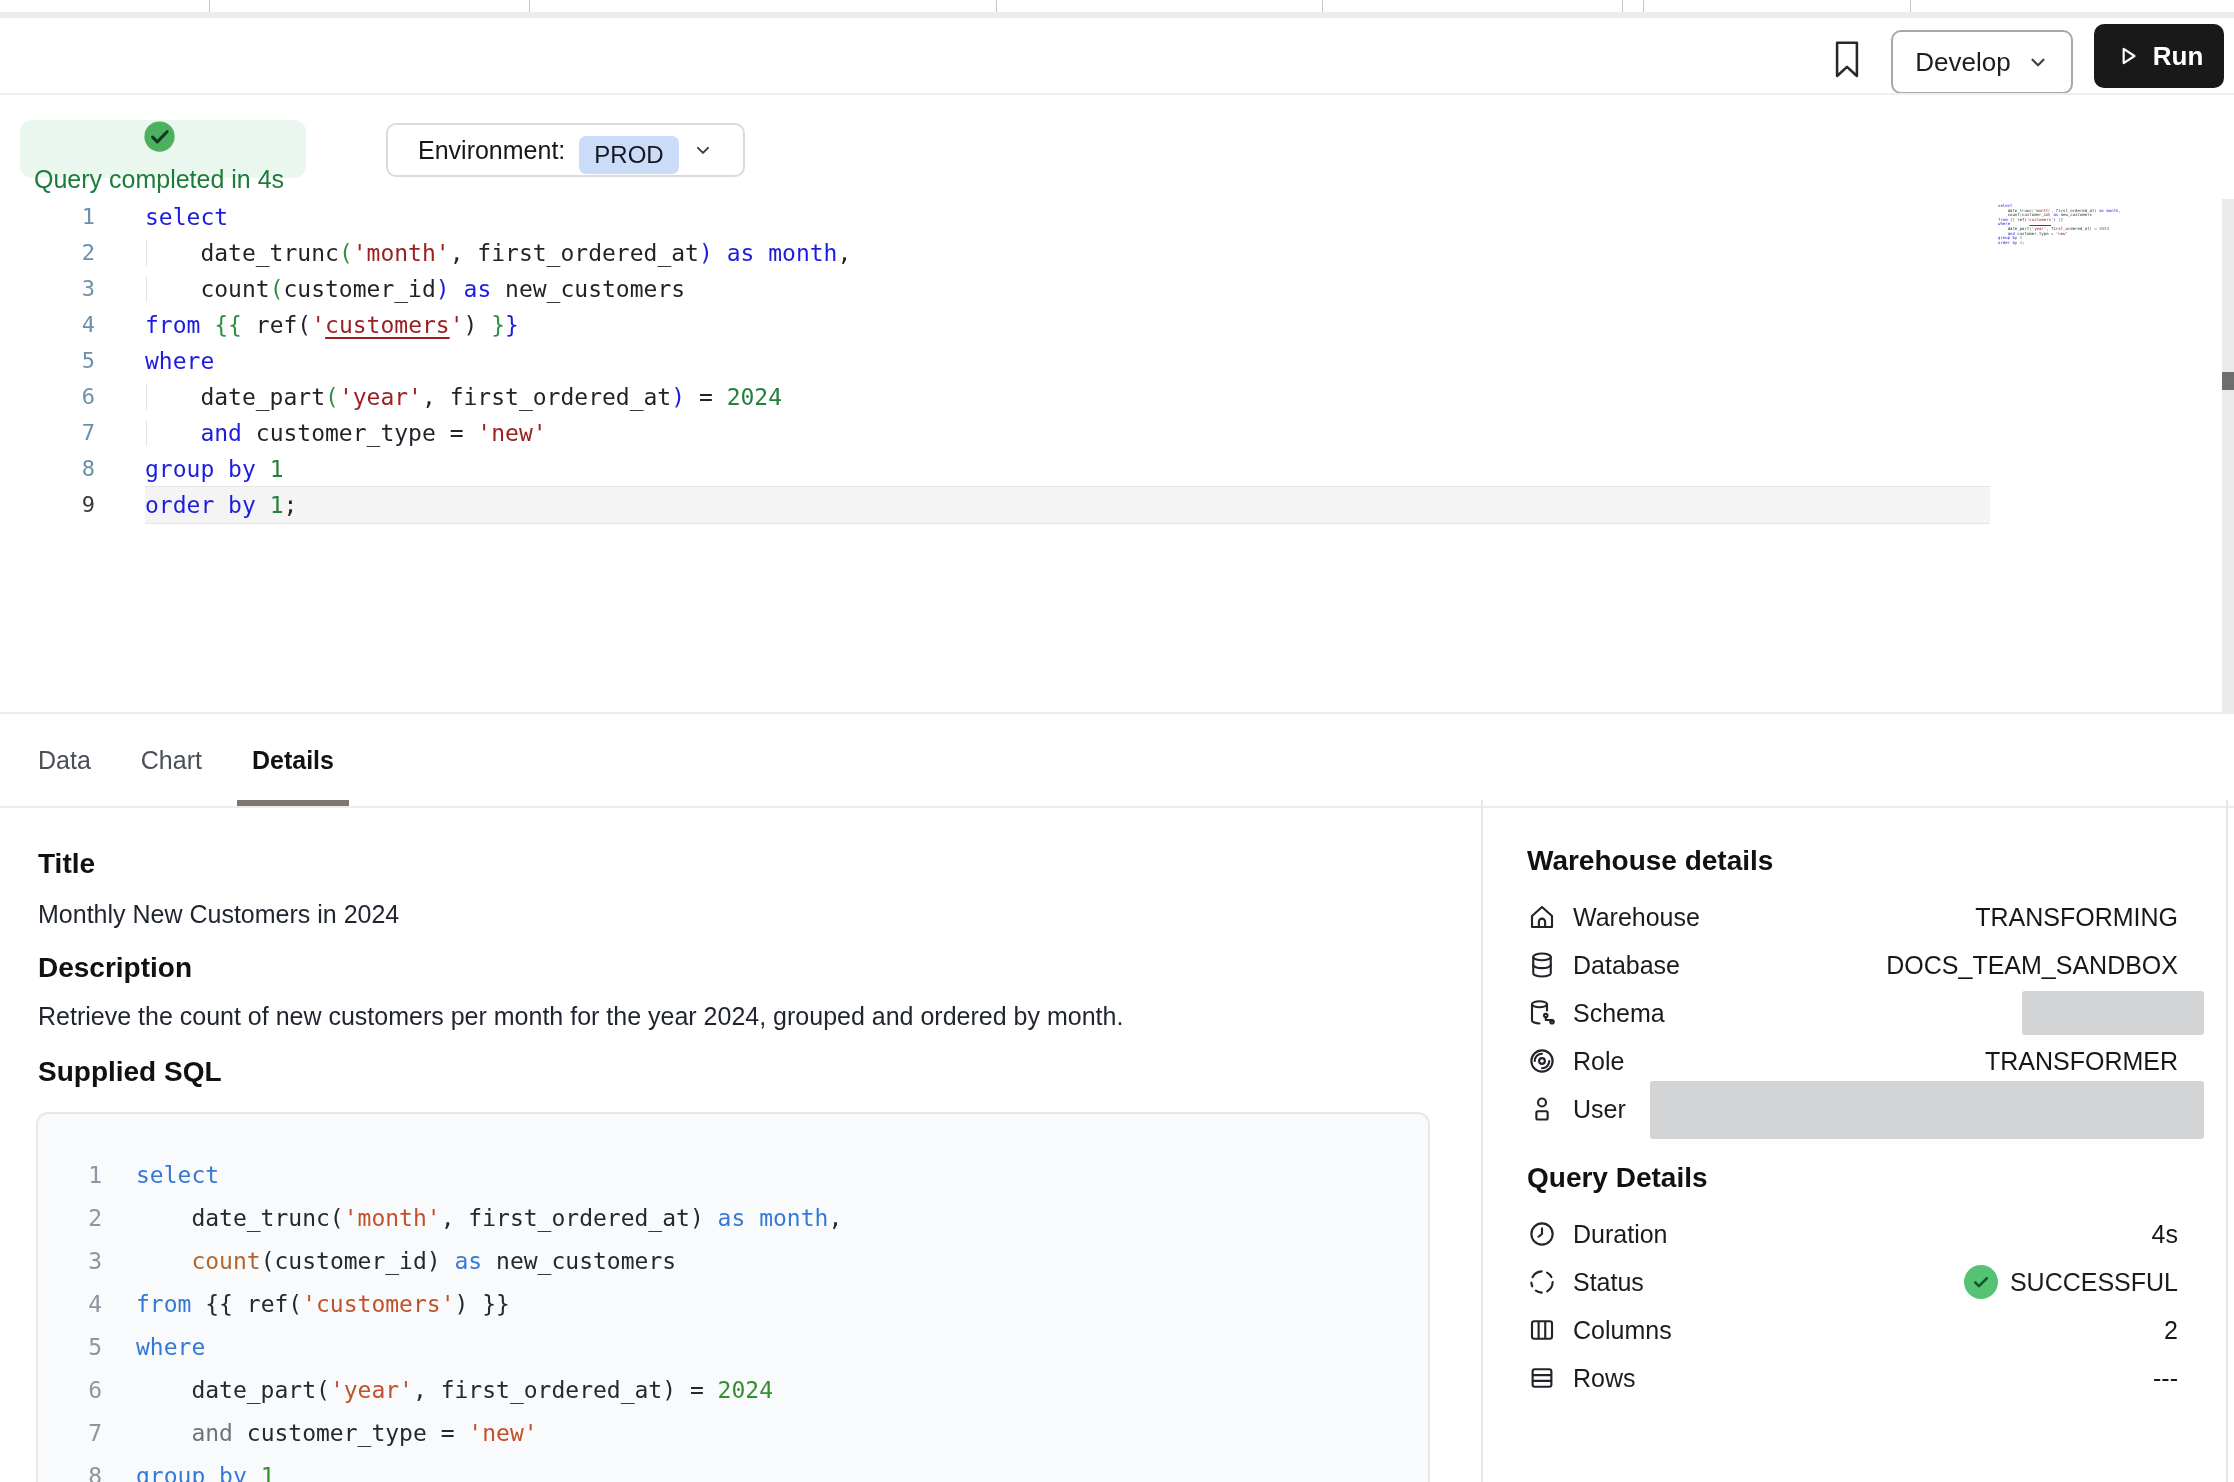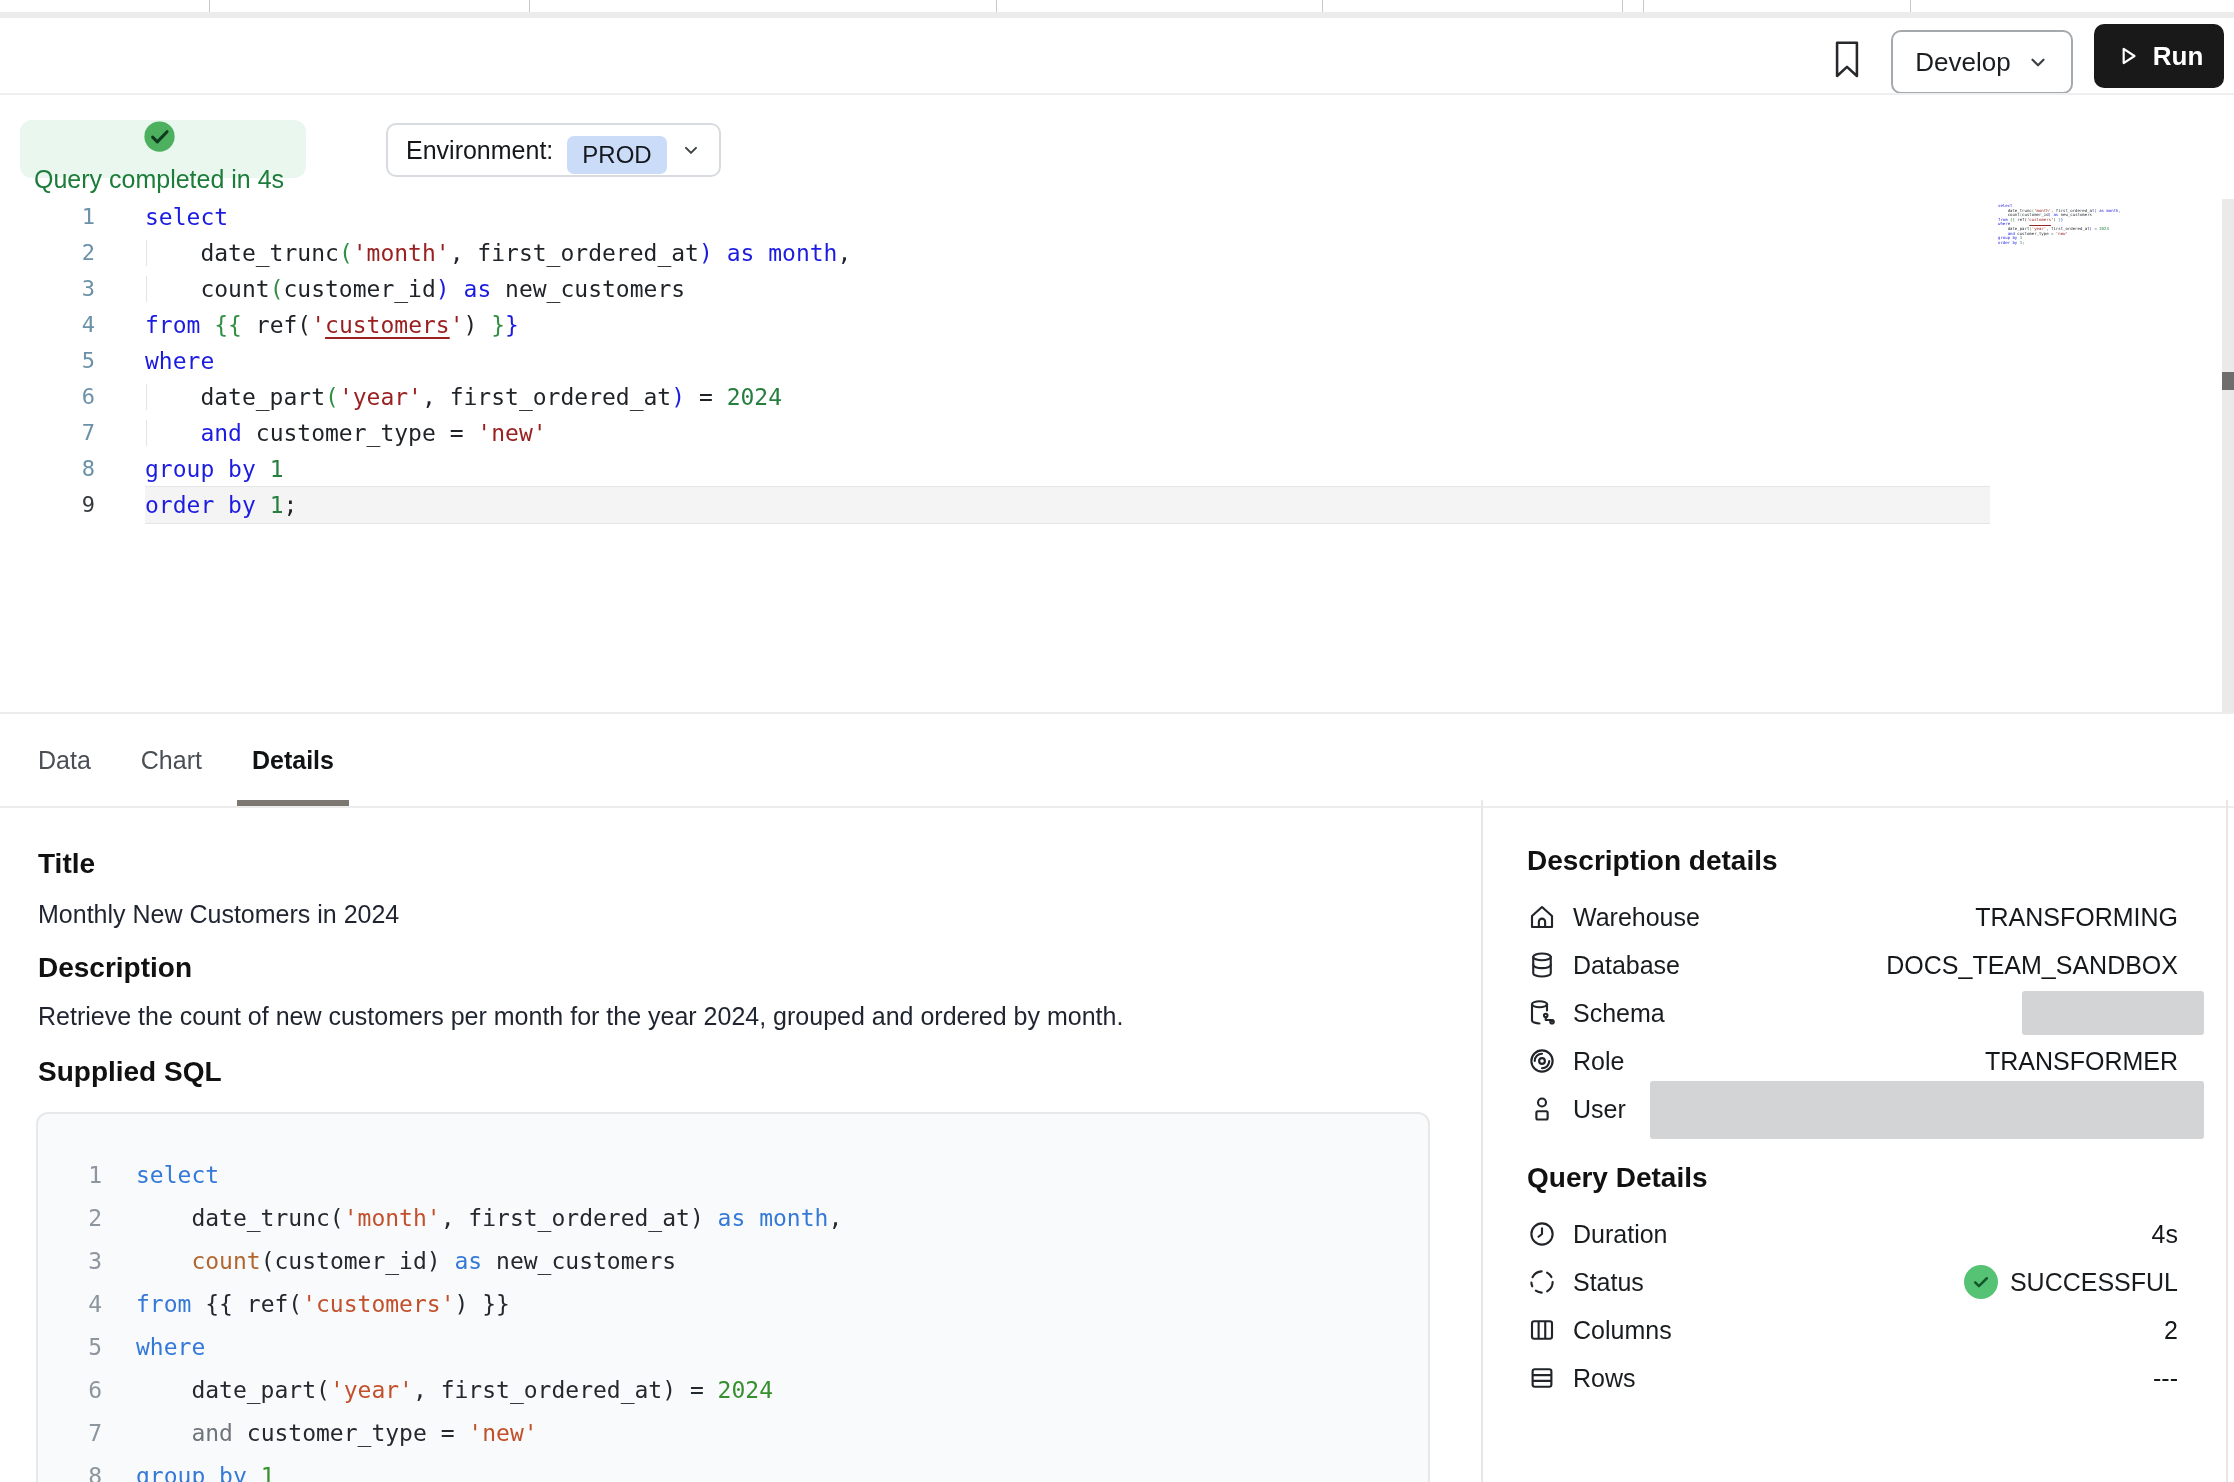--- a/index.html
+++ b/index.html
@@ -34,21 +34,21 @@
   
   .query-badge{
     left:20px;top:120px;height:58px;box-sizing:border-box;
     background:#e9f7ee;border-radius:12px;
     display:flex;align-items:center;gap:12px;padding:0 22px 0 14px;
     font-size:25px;font-weight:500;color:#1c7c39;flex-direction:column;
   }
   .env-pill{
     left:386px;top:123px;height:54px;box-sizing:border-box;
     background:#fff;border:2px solid #d8dce0;border-radius:10px;
-    display:flex;align-items:center;gap:14px;padding:0 18px;
+    display:flex;align-items:center;gap:14px;padding:0 30px;
     font-size:25px;color:#15181b;cursor:pointer;
   }
   .env-chip{background:#cbdcf9;border-radius:7px;padding:5px 15px;font-size:24px;color:#14171c;margin-top:9px;}
 
   
   .code-line{display:flex;white-space:pre;font-family:"DejaVu Sans Mono", monospace;}
   .code-line .ln{flex:0 0 auto;text-align:right;}
   .code-line .code-text{position:relative;flex:1 1 auto;}
   .guide{position:absolute;left:1px;top:5px;bottom:5px;width:1px;background:#e1e4e8;}
 
@@ -218,21 +218,21 @@
     <div class="code-line"><span class="ln">4</span><span class="code-text"><span class="tok-k">from</span><span class="tok-p"> {{ ref(</span><span class="tok-s">'customers'</span><span class="tok-p">) }}</span></span></div>
     <div class="code-line"><span class="ln">5</span><span class="code-text"><span class="tok-k">where</span></span></div>
     <div class="code-line"><span class="ln">6</span><span class="code-text"><span class="tok-p">    date_part(</span><span class="tok-s">'year'</span><span class="tok-p">, first_ordered_at) = </span><span class="tok-n">2024</span></span></div>
     <div class="code-line"><span class="ln">7</span><span class="code-text"><span class="tok-p">    </span><span class="tok-g">and</span><span class="tok-p"> customer_type = </span><span class="tok-s">'new'</span></span></div>
     <div class="code-line"><span class="ln">8</span><span class="code-text"><span class="tok-k">group by</span><span class="tok-p"> </span><span class="tok-n">1</span></span></div>
   </div>
 
 <div class="abs v-divider"></div>
 <div class="abs right-edge-line"></div>
 
-<div class="abs h1" style="left:1527px;top:845px;">Description details</div>
+<div class="abs h1" style="left:1527px;top:845px;">Warehouse details</div>
 <div class="abs detail-rows" style="left:1527px;top:893px;" id="connection-rows">
     <div class="detail-row">
       <span class="ricon">
         <svg width="30" height="30" viewBox="0 0 24 24" fill="none" stroke="currentColor" stroke-width="1.7" stroke-linecap="round" stroke-linejoin="round">
           <path d="M4 11.2 12 4l8 7.2V20H4z"></path>
           <path d="M9.5 20v-4.2a2.5 2.5 0 0 1 5 0V20"></path>
         </svg>
       </span>
       <span>Warehouse</span>
       <span class="rvalue">TRANSFORMING</span>

